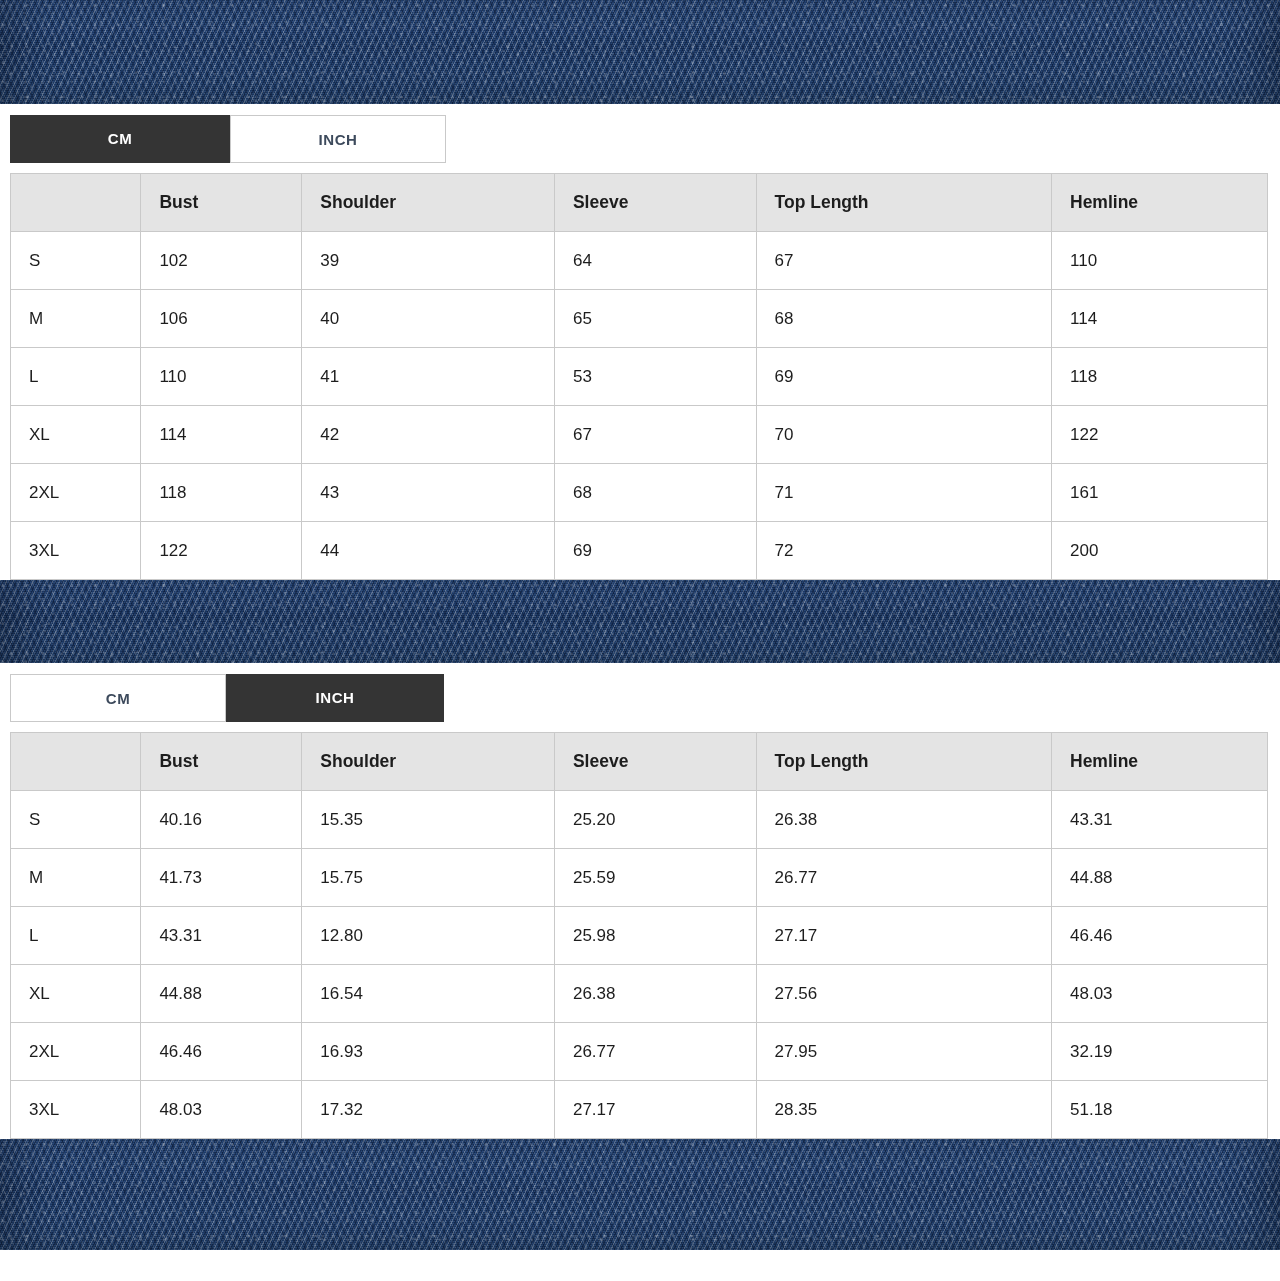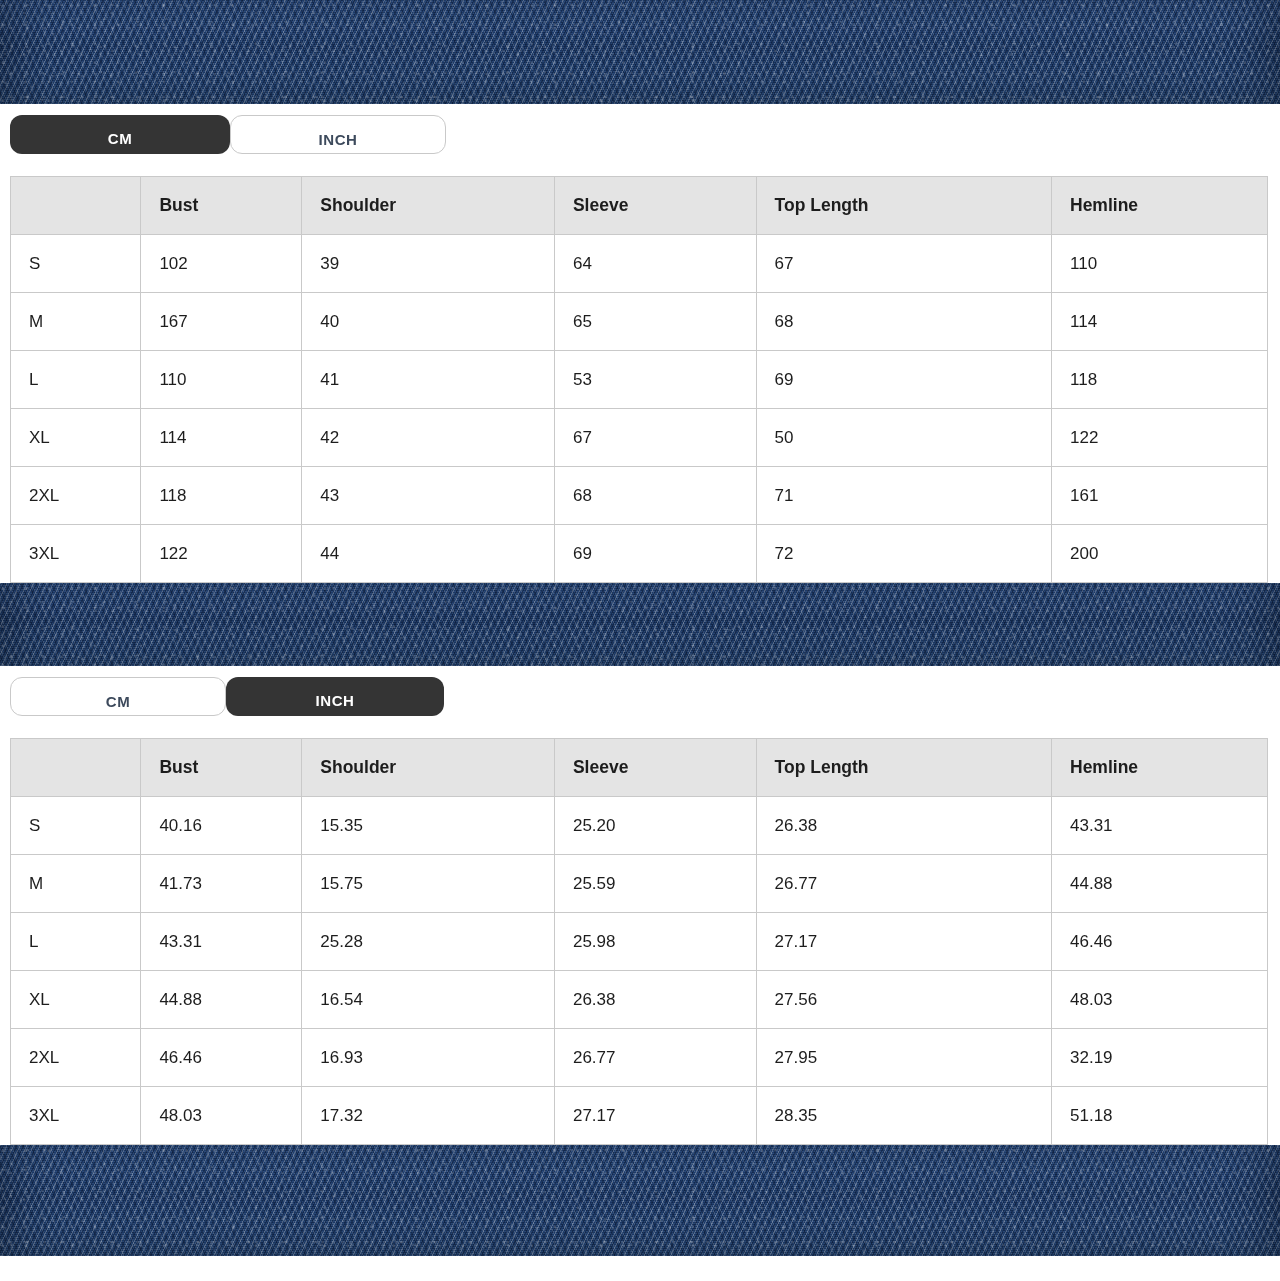--- a/index.html
+++ b/index.html
@@ -54,29 +54,28 @@
   .denim-top    { height: 104px; }
   .denim-middle { height: 83px; }
   .denim-bottom { height: 111px; }
 
   
   .tabs {
     display: flex;
     width: 100%;
   }
   .tab {
-    height: 39px;
+    height: 48px;
     line-height: 48px;
     text-align: center;
     font-size: 15px;
     font-weight: bold;
     letter-spacing: .6px;
     box-sizing: border-box;
     user-select: none;
-    border-radius: 12px;
   }
   .tab.active {
     background: #343434;
     color: #ffffff;
   }
   .tab.inactive {
     background: #ffffff;
     color: #3d4a5c;
     border: 1px solid #c9c9c9;
   }
@@ -88,21 +87,21 @@
   .section2 .tabs { padding: 0; }
   .section2 .tab-cm    { width: 216px; }
   .section2 .tab-inch  { width: 218px; }
 
   .tab-wrap { padding: 11px 0 10px 10px; }
 
   
   .size-table {
     border-collapse: collapse;
     width: 1258px;
-    margin: 12px 0 0 10px;
+    margin: 0 0 0 10px;
     table-layout: fixed;
   }
   .size-table th, .size-table td {
     border: 1px solid #c9c9c9;
     text-align: left;
     font-size: 17px;
     color: #1d1d1d;
     padding: 0 0 0 18px;
     height: 58px;
     box-sizing: border-box;
@@ -157,40 +156,40 @@
       <tr>
         <td>S</td>
         <td>102</td>
         <td>39</td>
         <td>64</td>
         <td>67</td>
         <td>110</td>
       </tr>
       <tr>
         <td>M</td>
-        <td>167</td>
+        <td>106</td>
         <td>40</td>
         <td>65</td>
         <td>68</td>
         <td>114</td>
       </tr>
       <tr>
         <td>L</td>
         <td>110</td>
         <td>41</td>
         <td>53</td>
         <td>69</td>
         <td>118</td>
       </tr>
       <tr>
         <td>XL</td>
         <td>114</td>
         <td>42</td>
         <td>67</td>
-        <td>50</td>
+        <td>70</td>
         <td>122</td>
       </tr>
       <tr>
         <td>2XL</td>
         <td>118</td>
         <td>43</td>
         <td>68</td>
         <td>71</td>
         <td>161</td>
       </tr>
@@ -241,21 +240,21 @@
         <td>M</td>
         <td>41.73</td>
         <td>15.75</td>
         <td>25.59</td>
         <td>26.77</td>
         <td>44.88</td>
       </tr>
       <tr>
         <td>L</td>
         <td>43.31</td>
-        <td>25.28</td>
+        <td>12.80</td>
         <td>25.98</td>
         <td>27.17</td>
         <td>46.46</td>
       </tr>
       <tr>
         <td>XL</td>
         <td>44.88</td>
         <td>16.54</td>
         <td>26.38</td>
         <td>27.56</td>

